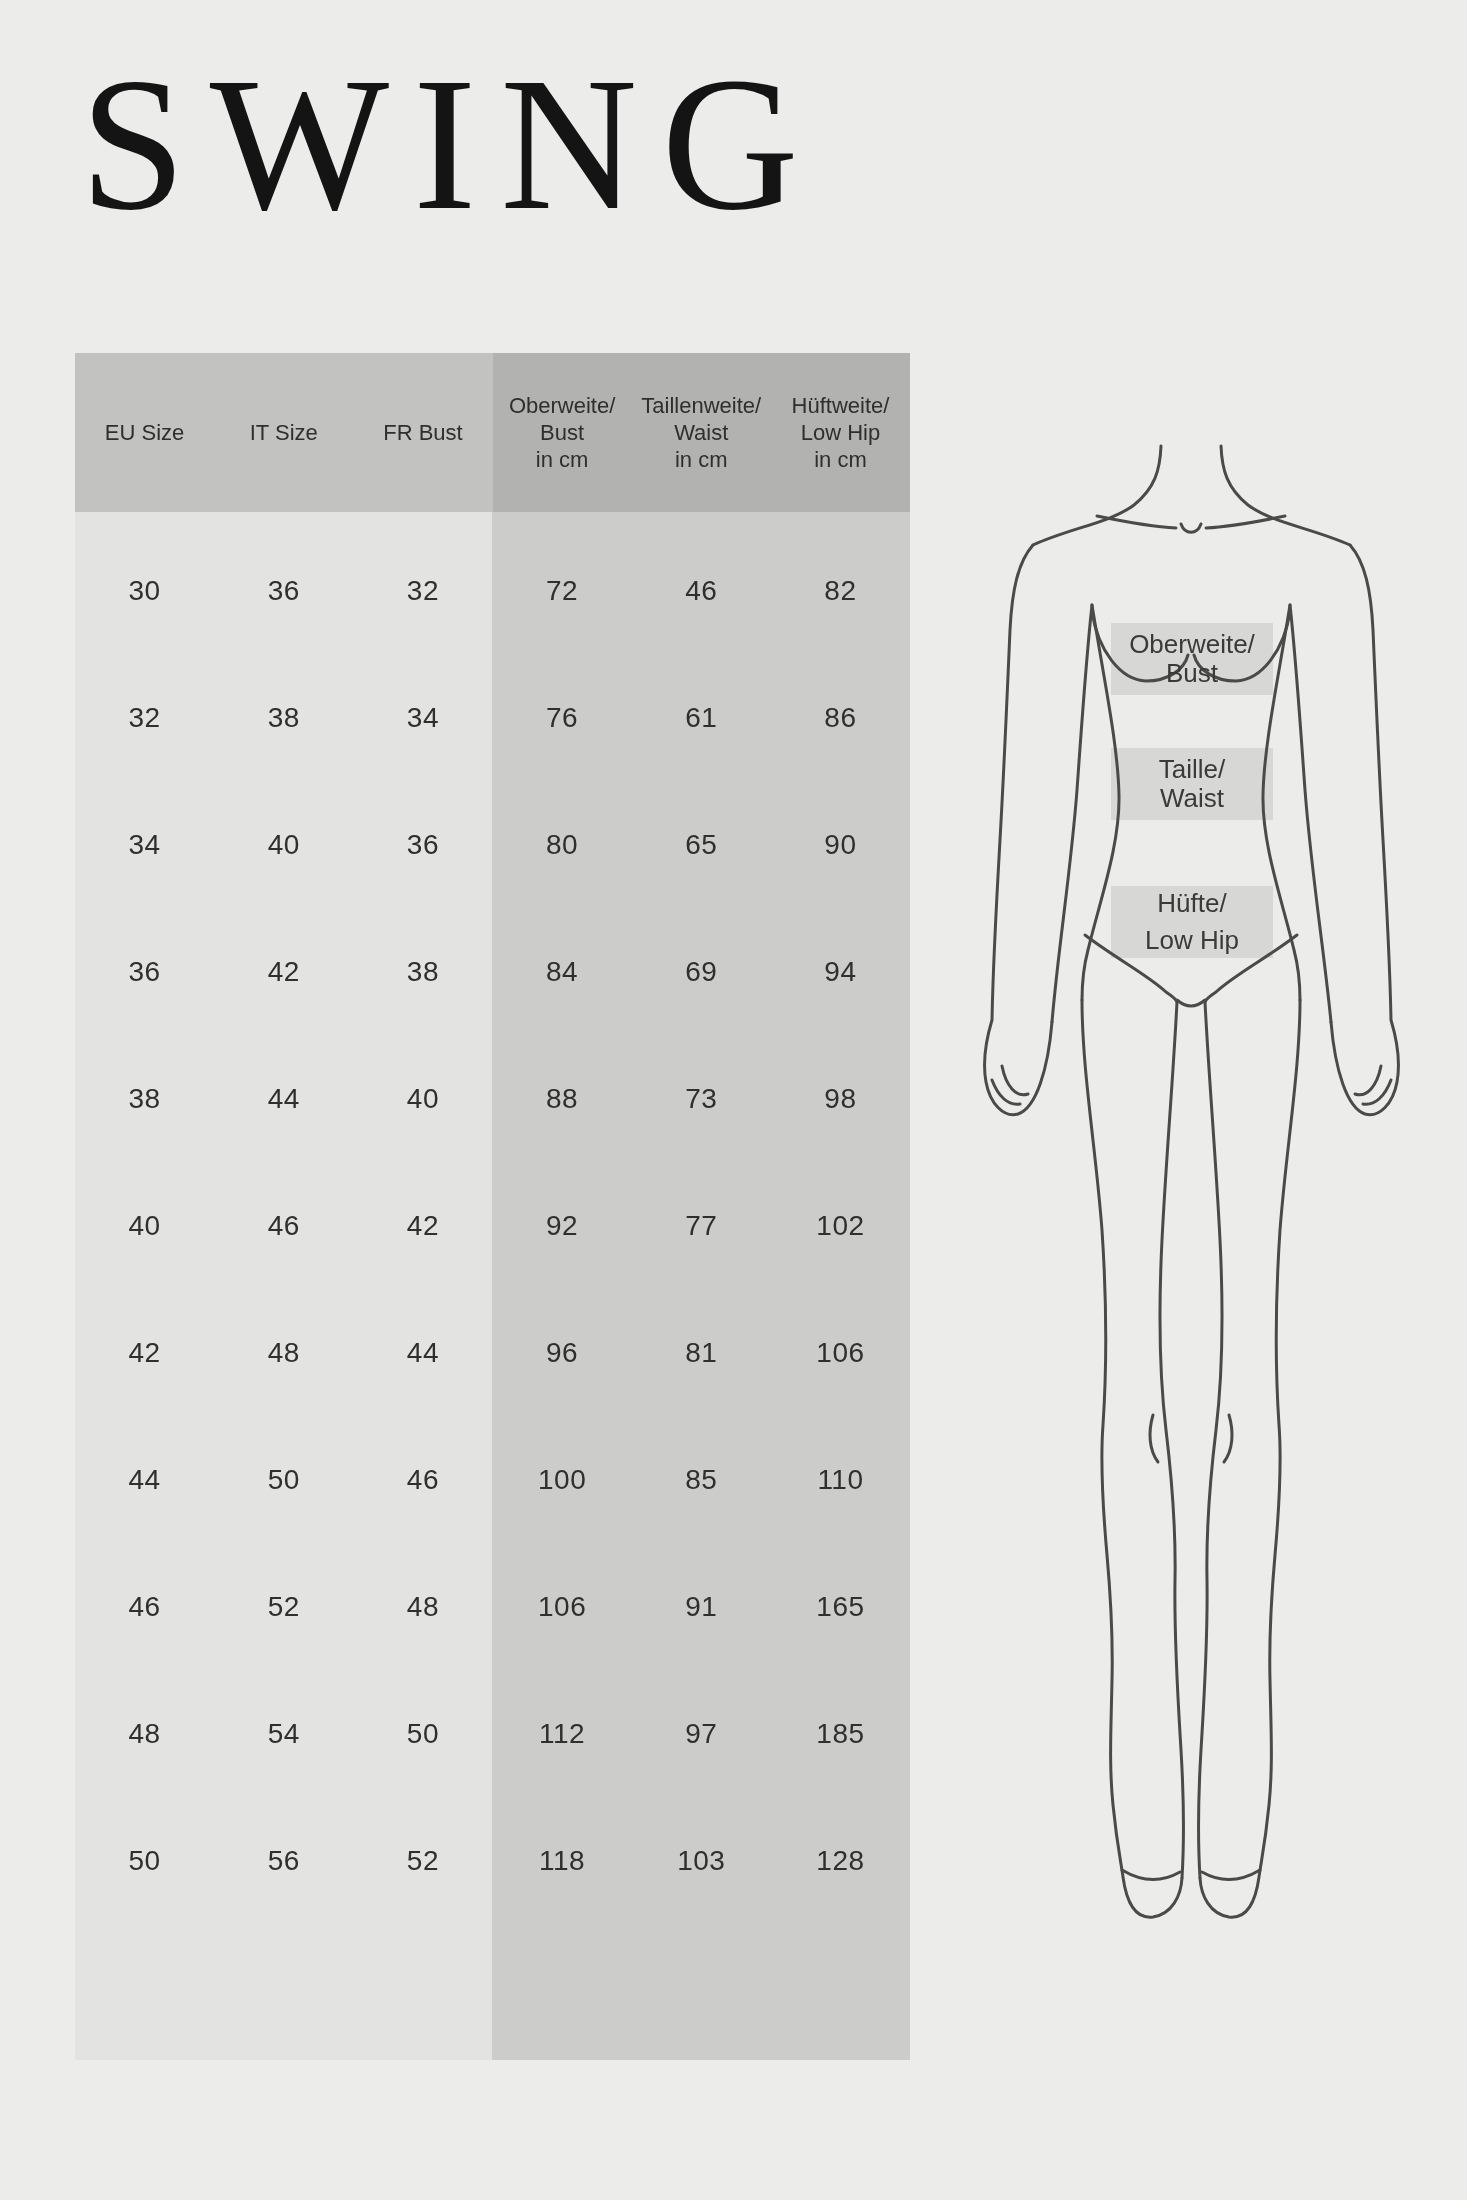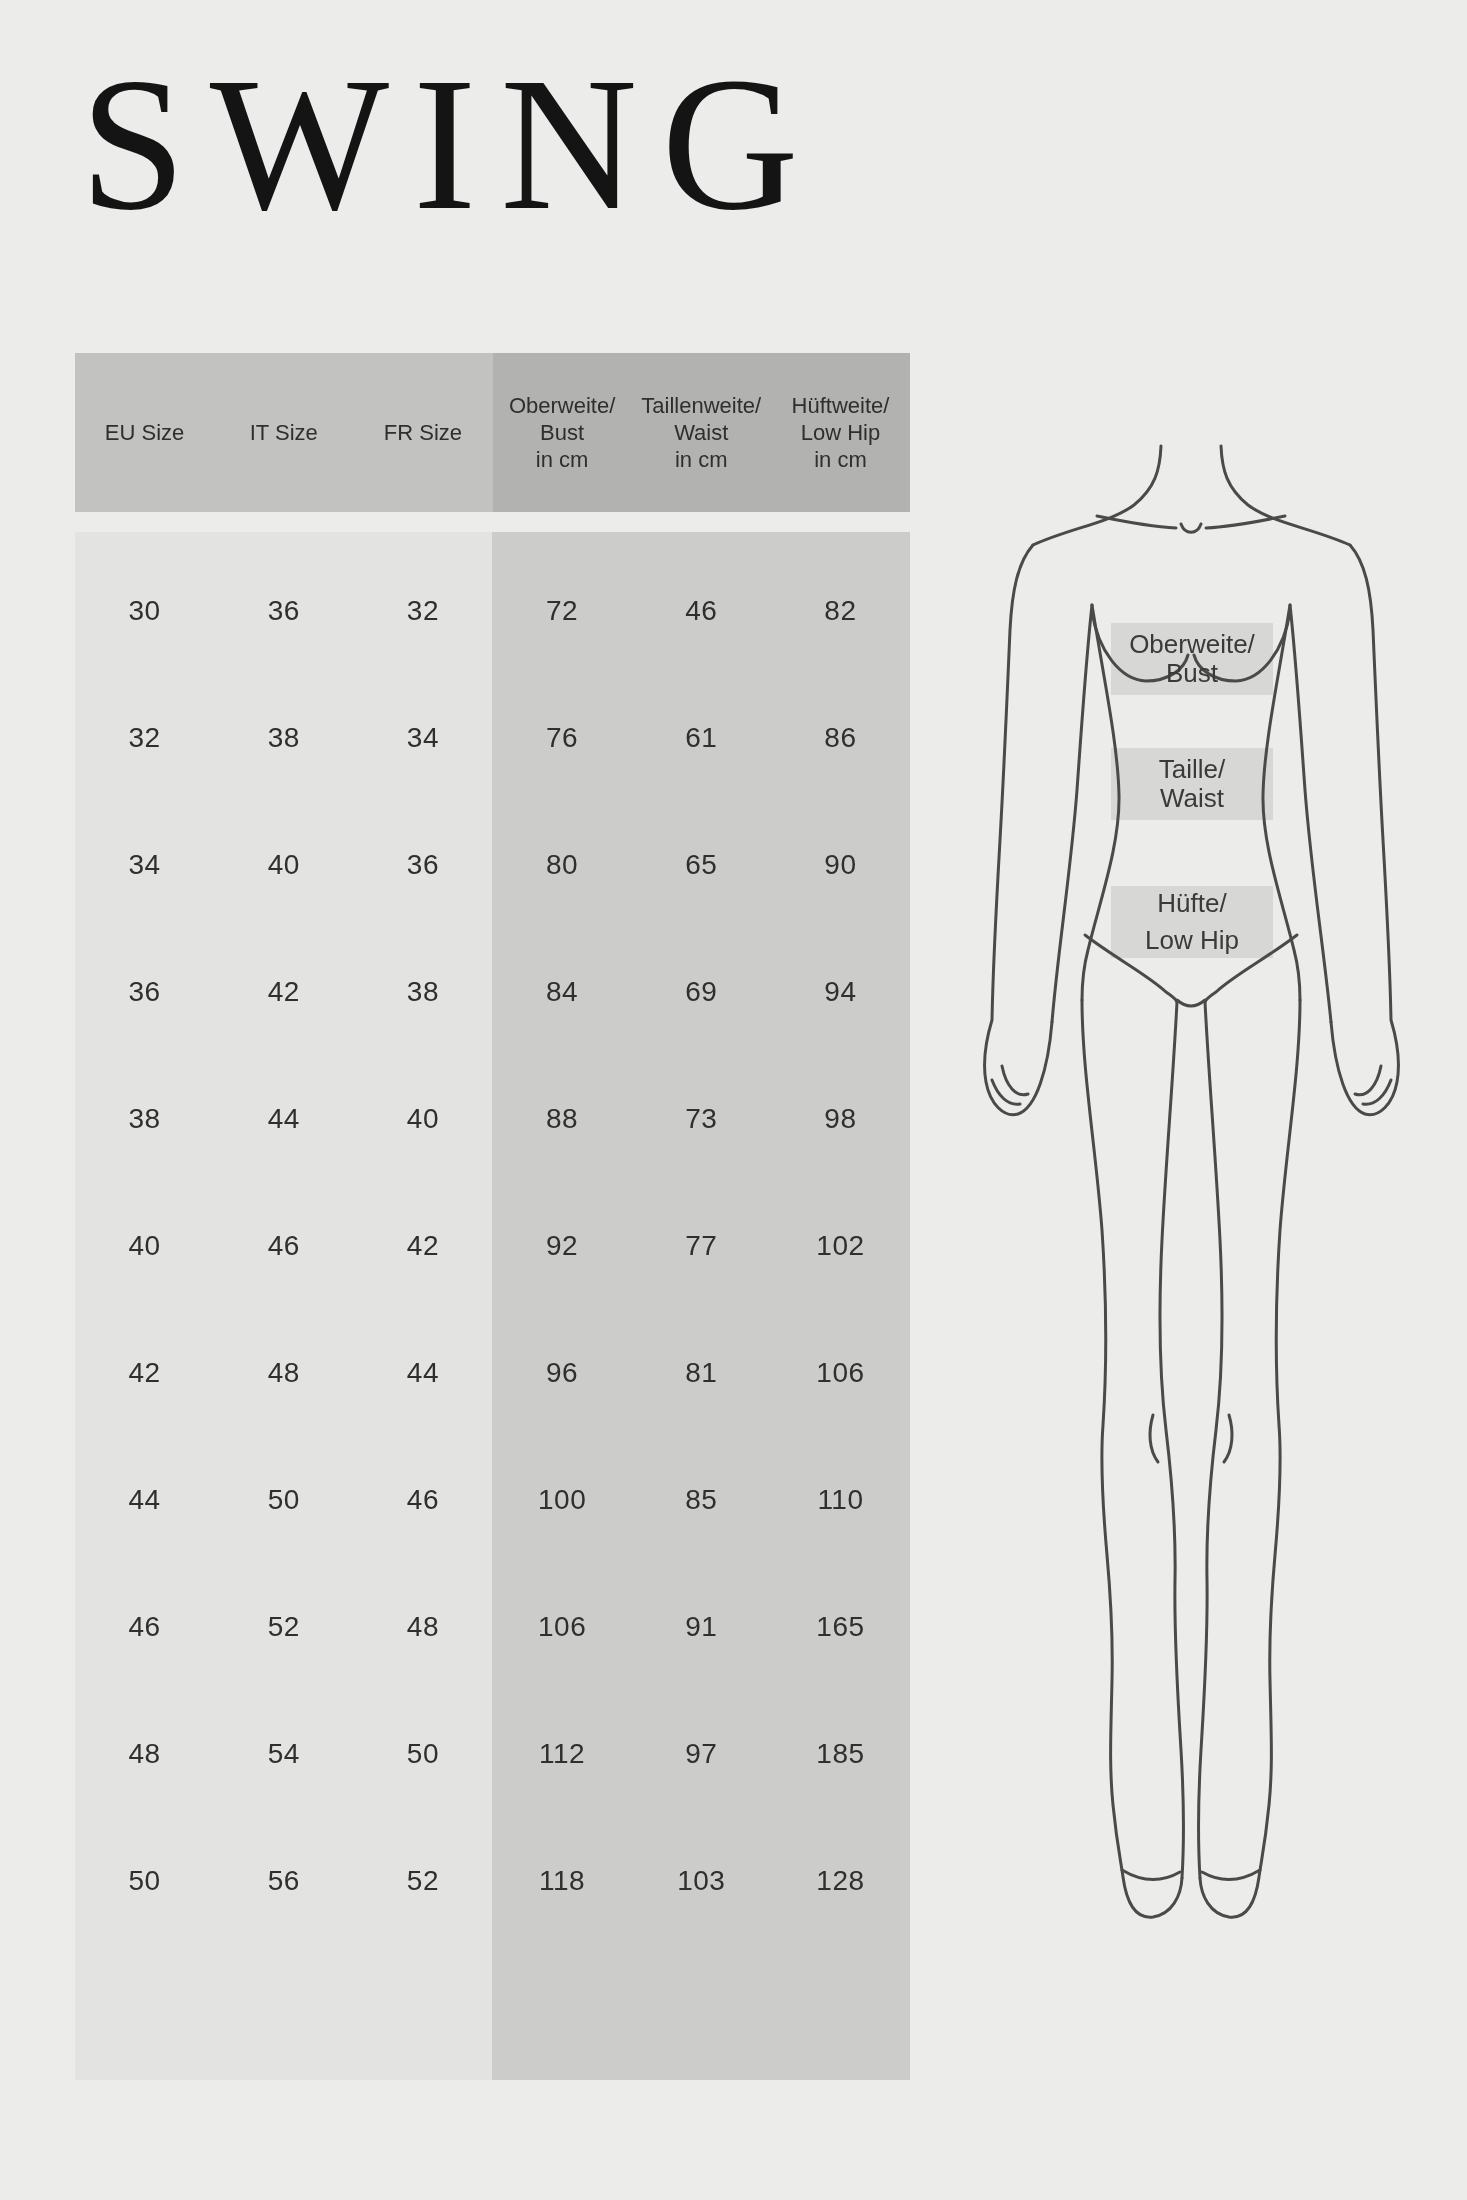--- a/index.html
+++ b/index.html
@@ -35,21 +35,21 @@
     font-size:22px;line-height:27px;color:var(--text,#2f2f2f);
     white-space:nowrap;
   }
   .header-cell.size{background:var(--header-size-bg,#c2c2c1);}
   .header-cell.cm{background:var(--header-cm-bg,#b2b2b1);}
   .table-body{
     position:relative;height:1548px;width:100%;
   }
   .bg-size{position:absolute;left:0;top:0;width:417px;height:100%;background:var(--body-size-bg,#e3e3e2);}
   .bg-cm{position:absolute;left:417px;right:0;top:0;height:100%;background:var(--body-cm-bg,#cccccb);}
-  .rows{position:relative;padding-top:15px;margin-top:20px;}
+  .rows{position:relative;padding-top:15px;}
   .t-row{display:flex;height:127px;align-items:center;}
   .t-cell{
     flex:1;text-align:center;
     font-size:28px;font-weight:300;
     color:var(--text,#2f2f2f);
     letter-spacing:0.5px;
   }
   
   .figure-area{position:absolute;left:0;top:0;width:1467px;height:2200px;pointer-events:none;}
   .figure-label{
@@ -75,21 +75,21 @@
 
   <div class="size-table">
     <div class="header-row">
         <div class="header-cell size">
           <div>EU Size</div>
         </div>
         <div class="header-cell size">
           <div>IT Size</div>
         </div>
         <div class="header-cell size">
-          <div>FR Size</div>
+          <div>FR Bust</div>
         </div>
         <div class="header-cell cm">
           <div>Oberweite/</div>
           <div>Bust</div>
           <div>in cm</div>
         </div>
         <div class="header-cell cm">
           <div>Taillenweite/</div>
           <div>Waist</div>
           <div>in cm</div>

